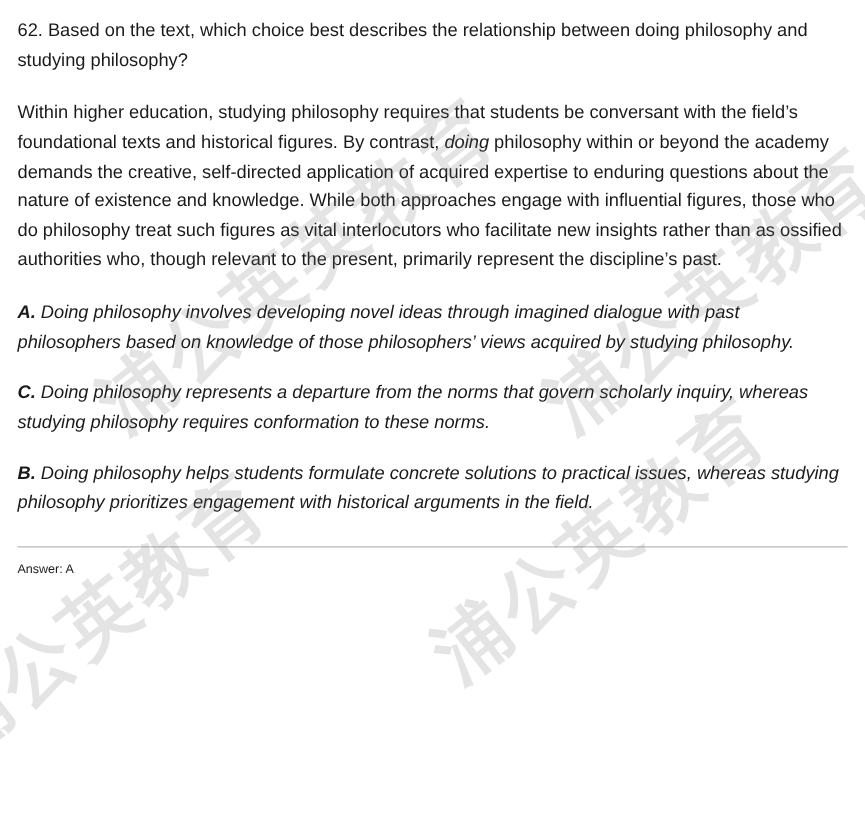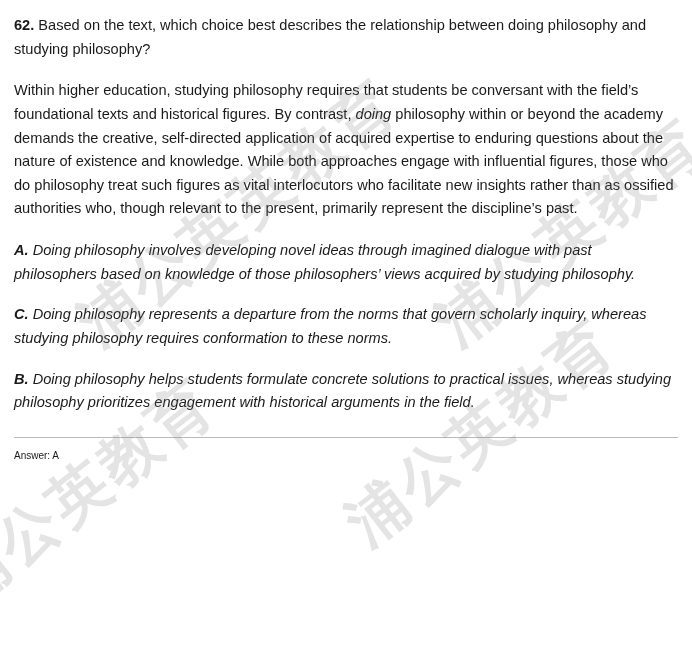--- a/index.html
+++ b/index.html
@@ -46,21 +46,21 @@
   .content {
     position: relative;
     z-index: 1;
     font-size: 14.6px;
     line-height: 1.62;
   }
   p {
     margin: 0 0 18px 0;
   }
   .q-number {
-    font-weight: 700;
+    font-weight: 400;
     margin-top: 18px;
   }
   .choice-letter {
     font-weight: 700;
   }
   .passage {
     margin-top: 4px;
   }
   em {
     font-style: italic;

